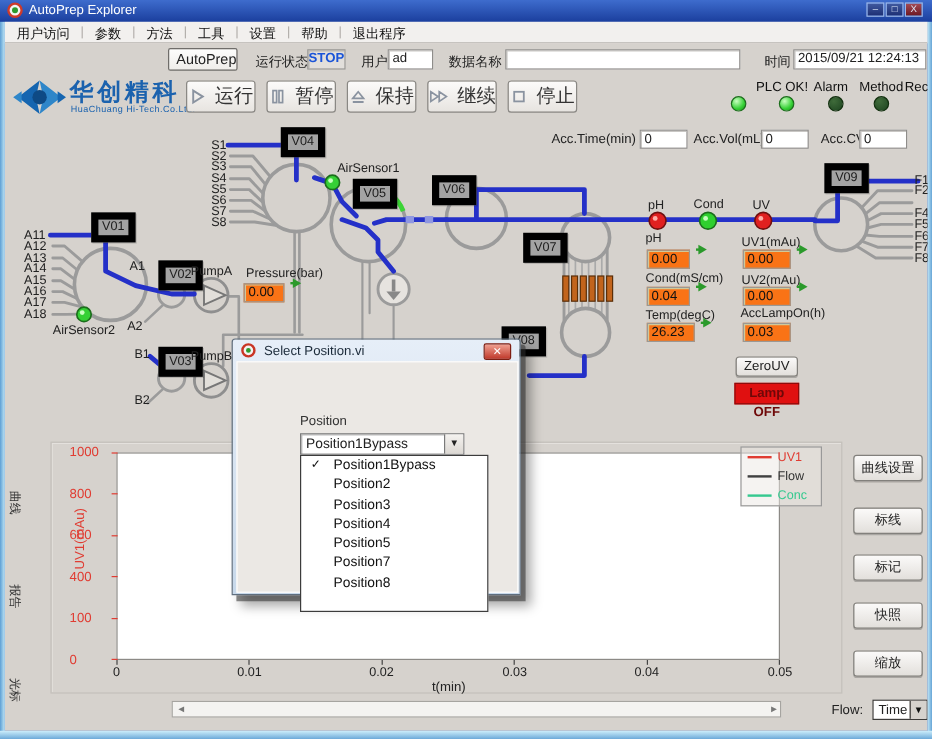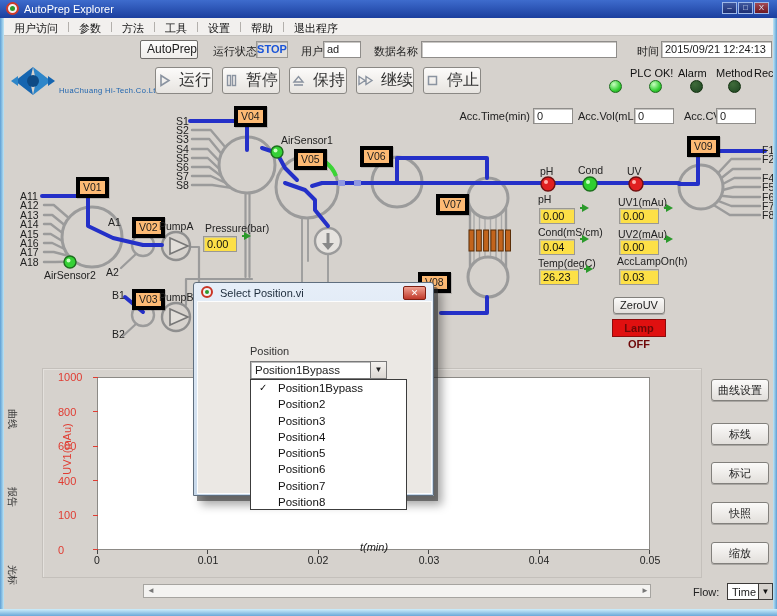--- a/index.html
+++ b/index.html
@@ -48,23 +48,23 @@
   .runbtn span { font-size:16px; color:#333; }
 
   
   .led { width:13px; height:13px; border-radius:50%; }
   .led-on  { background:radial-gradient(circle at 35% 30%,#c8ffc0,#35d035 60%,#1c8a1c); border:1px solid #1c6e1c; }
   .led-off { background:radial-gradient(circle at 35% 30%,#3f6b3a,#1d4420); border:1px solid #12300f; }
   .ledlabel { font-size:11px; color:#111;padding-left:32px; }
 
   
   .lbl { font-size:10.5px; color:#222; white-space:nowrap; }
-  .vtag { background:#fdba74; border:4px solid #000000; color:#1c1c1c; font-size:10.5px;
+  .vtag { background:#a3a3a3; border:6px solid #000000; color:#1c1c1c; font-size:10.5px;
      padding:0 3px; line-height:13px; box-shadow:1px 1px 0 rgba(0,0,0,0.15); }
-  .yfield { background:#fde047; border:1px solid #9a9894; box-shadow:inset 1px 1px 0 #cfc89a;
+  .yfield { background:#f97316; border:1px solid #9a9894; box-shadow:inset 1px 1px 0 #cfc89a;
      font-size:11px; padding:1px 3px; color:#111; }
   .garrow { width:0; height:0; border-left:7px solid #2b9a2b; border-top:4px solid transparent; border-bottom:4px solid transparent; }
   .garrow:after { content:""; position:absolute; left:-9px; top:-1px; width:6px; height:2px; background:#2b9a2b; }
 
   .pushbtn { background:linear-gradient(#fbfaf9,#e2dfdb); border:1px solid #82807c; border-radius:3px;
      text-align:center; font-size:11px; color:#222; box-shadow:0 1px 0 #a9a6a2; }
   #lamp-btn { background:#e01010; border:1px solid #8d0b0b; color:#6e0808; font-weight:bold; text-align:center; }
 
   
   #chart-panel { left:38px; top:350px; width:660px; height:210px; border:1px solid #c4c0bb; box-shadow:inset 1px 1px 0 #e4e1dd; }
@@ -159,20 +159,21 @@
   <div class="toollabel abs" style="left:633px;top:26px;">时间</div>
   <div class="field abs" style="left:657px;top:23px;width:111px;height:17px;">2015/09/21 12:24:13</div>
 
   <svg class="abs" style="left:6px;top:42px;" width="46" height="42" viewBox="0 0 46 42">
     <path d="M5,21 L23,7 L20,21 L23,35 Z" fill="#1565b0"></path>
     <path d="M41,21 L23,7 L26,21 L23,35 Z" fill="#2e86c9"></path>
     <circle cx="23" cy="21" r="6" fill="#0e4a85"></circle>
     <path d="M1,21 L8,16 L8,26 Z" fill="#2e86c9"></path>
     <path d="M45,21 L38,16 L38,26 Z" fill="#1565b0"></path>
   </svg>
+  <div id="brand-name" class="abs">华创精科</div>
   <div id="brand-sub" class="abs">HuaChuang Hi-Tech.Co.Ltd.</div>
 
   <div class="runbtn abs" style="left:151px;">
     <svg width="15" height="15" viewBox="0 0 15 15">
         <path d="M4,2.5 L12,7.5 L4,12.5 Z" fill="none" stroke="#8a93a0" stroke-width="1.6"></path>
       </svg>
     <span>运行</span>
   </div>
   <div class="runbtn abs" style="left:218px;">
     <svg width="15" height="15" viewBox="0 0 15 15">
@@ -410,22 +411,36 @@
   <span class="xtick abs" style="left:296px;top:536px;">0.02</span>
   <span class="xtick abs" style="left:407px;top:536px;">0.03</span>
   <span class="xtick abs" style="left:517px;top:536px;">0.04</span>
   <span class="xtick abs" style="left:628px;top:536px;">0.05</span>
   <div class="xtickmark abs" style="left:93px;top:532px;"></div>
   <div class="xtickmark abs" style="left:203px;top:532px;"></div>
   <div class="xtickmark abs" style="left:314px;top:532px;"></div>
   <div class="xtickmark abs" style="left:424px;top:532px;"></div>
   <div class="xtickmark abs" style="left:535px;top:532px;"></div>
   <div class="xtickmark abs" style="left:645px;top:532px;"></div>
-  <div id="xlabel" class="abs" style="left:330px;top:523px;font-style:italic;">t(min)</div>
-
+  <div id="xlabel" class="abs" style="left:330px;top:549px;">t(min)</div>
+
+  <div id="legend" class="abs">
+    <div class="leg-row">
+      <div class="leg-line" style="background:#e03c32;"></div>
+        <span class="leg-text" style="color:#e03c32;">UV1</span>
+    </div>
+    <div class="leg-row">
+      <div class="leg-line" style="background:#404040;"></div>
+        <span class="leg-text" style="color:#303030;">Flow</span>
+    </div>
+    <div class="leg-row">
+      <div class="leg-line" style="background:#35c98f;"></div>
+        <span class="leg-text" style="color:#35c98f;">Conc</span>
+    </div>
+  </div>
 
   <div class="pushbtn chartbtn abs" style="top:361px;">曲线设置</div>
   <div class="pushbtn chartbtn abs" style="top:405px;">标线</div>
   <div class="pushbtn chartbtn abs" style="top:444px;">标记</div>
   <div class="pushbtn chartbtn abs" style="top:484px;">快照</div>
   <div class="pushbtn chartbtn abs" style="top:524px;">缩放</div>
 
   <div class="vside abs" style="left:0;top:390px;">
       <span>曲线</span>
     </div>
@@ -459,17 +474,16 @@
   <div id="dlg-combo" class="abs">
     <span class="val">Position1Bypass</span>
     <span class="dd">▼</span>
   </div>
   <div id="dlg-list" class="abs">
     <div class="opt"><span class="chk">✓</span><span>Position1Bypass</span></div>
     <div class="opt"><span>Position2</span></div>
     <div class="opt"><span>Position3</span></div>
     <div class="opt"><span>Position4</span></div>
     <div class="opt"><span>Position5</span></div>
-    <div class="opt"><span>Position6</span></div>
     <div class="opt"><span>Position7</span></div>
     <div class="opt"><span>Position8</span></div>
   </div>
 </div>
 
 </body></html>

